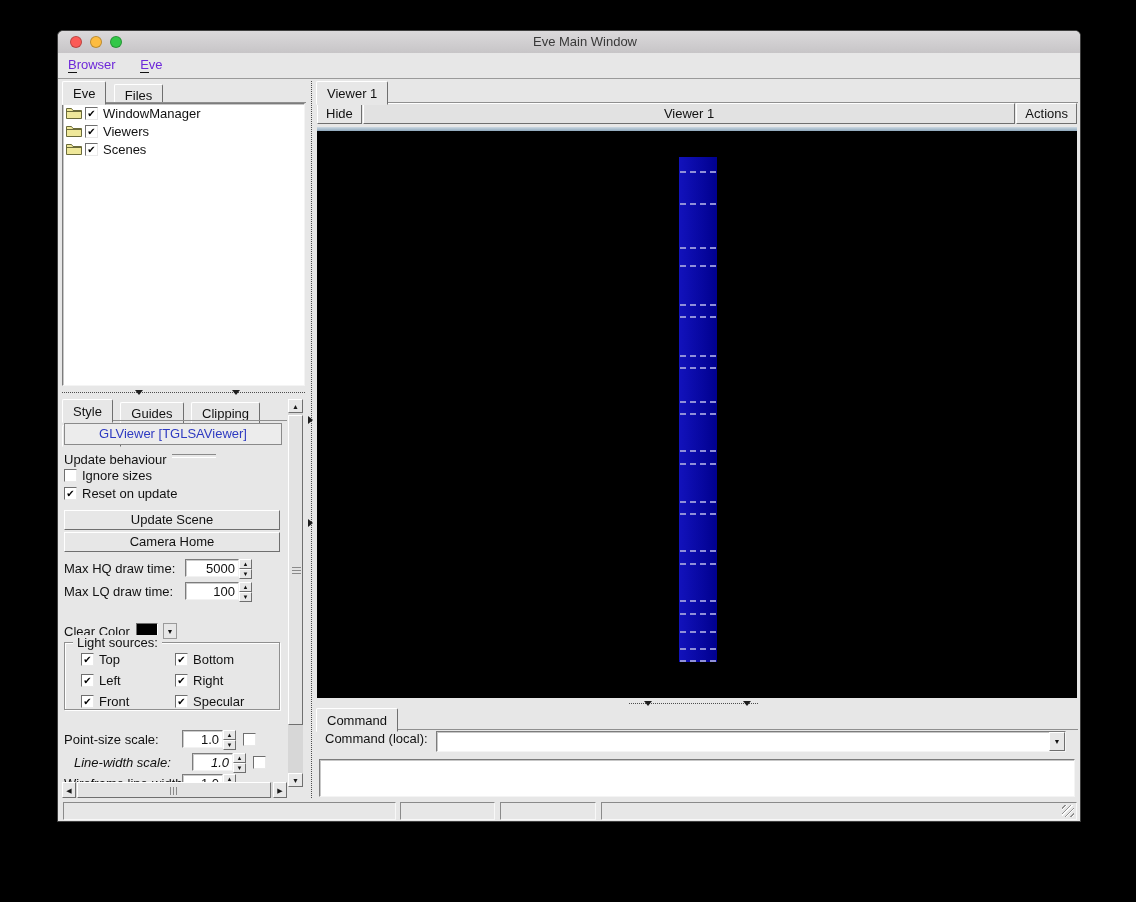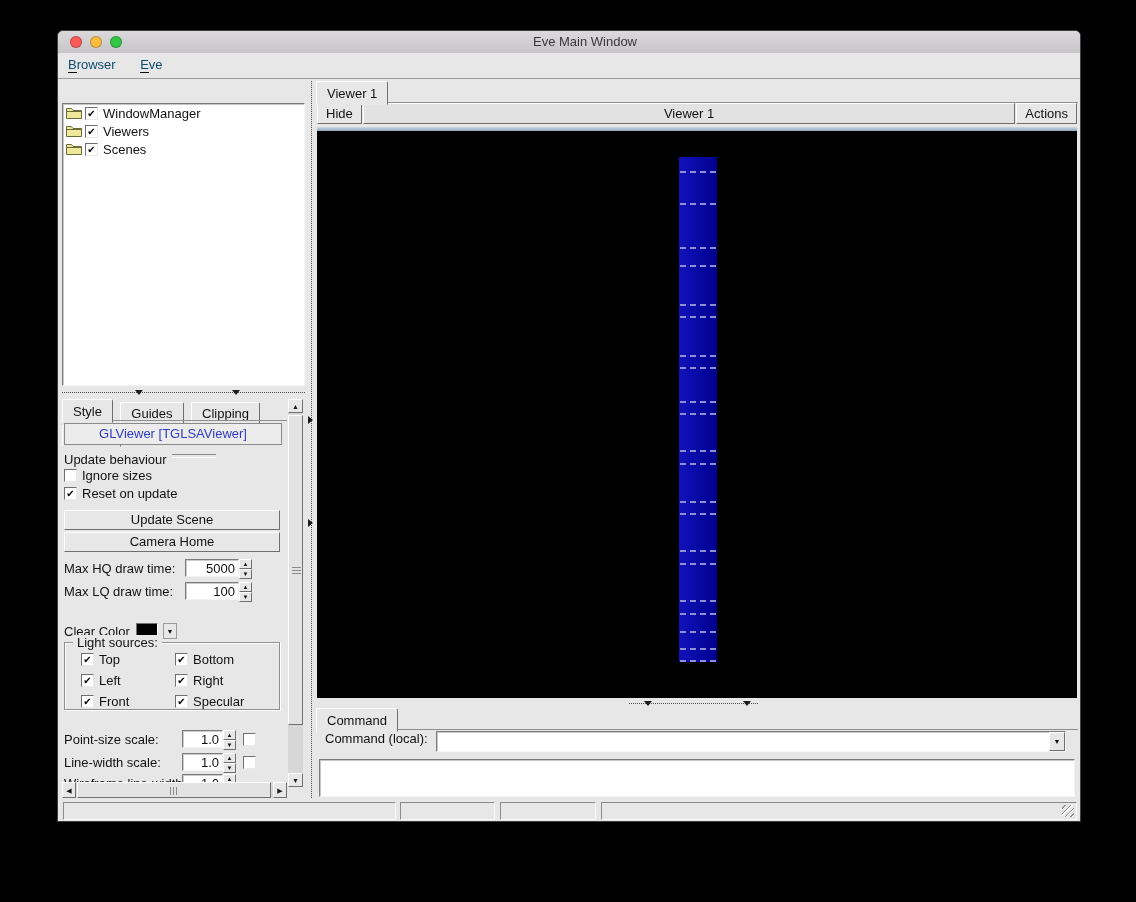--- a/index.html
+++ b/index.html
@@ -7,21 +7,21 @@
   .window{position:absolute;left:57px;top:30px;width:1024px;height:792px;background:#e7e7e7;
     border:1px solid #3f3f3f;border-radius:6px 6px 0 0;box-sizing:border-box;overflow:hidden;}
   
   .titlebar{position:absolute;left:0;top:0;width:100%;height:22px;
     background:linear-gradient(#dbd9db,#c7c5c7);border-bottom:1px solid #9d9b9d;border-radius:6px 6px 0 0;padding-left:32px;}
   .titlebar .title{position:absolute;left:0;right:0;top:3px;text-align:center;font-size:13px;color:#393939;}
   .tl{position:absolute;top:5px;width:12px;height:12px;border-radius:50%;box-sizing:border-box;border:1px solid rgba(0,0,0,.25);}
   .tl.red{left:12px;background:#fc5b57}.tl.yel{left:32px;background:#fdbc40}.tl.grn{left:52px;background:#33c748}
   
   .menubar{position:absolute;left:0;top:22px;width:100%;height:25px;background:#e7e7e7;border-bottom:1px solid #9a9a9a;}
-  .menu-item{display:inline-block;padding:4px 10px 0 10px;font-size:13px;color:#0c4a6e;}
+  .menu-item{display:inline-block;padding:4px 10px 0 10px;font-size:13px;color:#6d28d9;}
   .accel{border-bottom:1px solid #111;}
   
   .raised{background:#e7e7e7;border:1px solid;border-color:#ffffff #6f6f6f #6f6f6f #ffffff;box-sizing:border-box;}
   .sunken{background:#fff;border:1px solid;border-color:#7c7c7c #f4f4f4 #f4f4f4 #7c7c7c;box-shadow:inset 1px 1px 0 rgba(0,0,0,.22);box-sizing:border-box;}
   .btn{font-size:13px;color:#111;text-align:center;cursor:default;}
   
   .tabbar{position:absolute;box-sizing:border-box;}
   .tabline{position:absolute;left:0;right:0;bottom:0;height:1px;background:#8f8f8f;}
   .tab{position:relative;display:inline-block;margin-right:3px;padding:3px 10px 2px 10px;font-size:13px;color:#111;
     background:#e7e7e7;border:1px solid;border-color:#fff #6f6f6f #e7e7e7 #fff;border-radius:2px 2px 0 0;top:2px;}
@@ -109,20 +109,25 @@
     <div class="tl yel"></div>
     <div class="tl grn"></div>
     <div class="title">Eve Main Window</div>
   </div>
 
   <div class="menubar">
     <div class="menu-item"><span class="accel">B</span><span>rowser</span></div>
     <div class="menu-item"><span class="accel">E</span><span>ve</span></div>
   </div>
 
+  <div class="tabbar" style="left:4px;top:50px;width:244px;height:22px;">
+    <div class="tab active">Eve</div>
+    <div class="tab">Files</div>
+    <div class="tabline"></div>
+  </div>
 
   <div class="treebox sunken">
     <div class="tree-row">
       <svg width="16" height="12" viewBox="0 0 16 12">
           <path d="M0.5 11.5 L0.5 1.5 L5.5 1.5 L7 3.5 L15.5 3.5 L15.5 11.5 Z" fill="#efe89a" stroke="#6b6b3a"></path>
           <line x1="0.5" y1="4.5" x2="15.5" y2="4.5" stroke="#6b6b3a"></line>
         </svg>
       <span class="cb">✔</span>
       <span class="cb-lbl">WindowManager</span>
     </div>
@@ -239,21 +244,21 @@
       <span class="spin-lbl" style="width:118px;">Point-size scale:</span>
       <span class="spinbox">
         <span class="spin-entry">1.0</span>
         <span class="spin-btns">
             <span class="spin-b">▲</span>
             <span class="spin-b">▼</span>
           </span>
       </span>
       <span class="cb" style="margin-left:7px;"></span>
     </div>
-    <div class="spin-row" style="left:2px;top:332px;">
+    <div class="spin-row" style="left:12px;top:332px;font-style:italic;">
       <span class="spin-lbl" style="width:118px;">Line-width scale:</span>
       <span class="spinbox">
         <span class="spin-entry">1.0</span>
         <span class="spin-btns">
             <span class="spin-b">▲</span>
             <span class="spin-b">▼</span>
           </span>
       </span>
       <span class="cb" style="margin-left:7px;"></span>
     </div>

